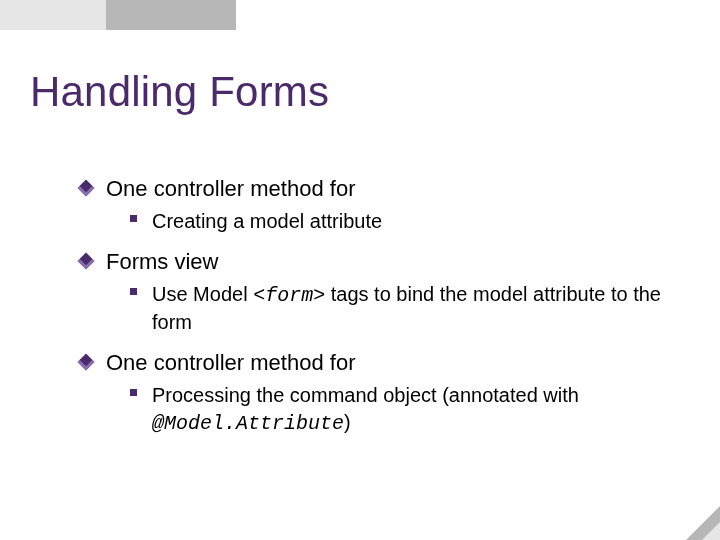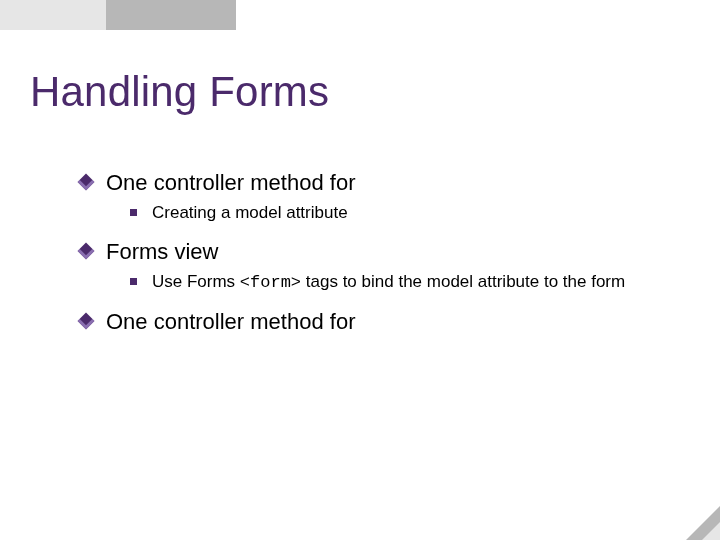--- a/index.html
+++ b/index.html
@@ -32,21 +32,21 @@
     position: absolute;
     top: 68px;
     left: 30px;
     font-size: 42px;
     color: #4b2a6b;
     letter-spacing: 0.2px;
     text-align: center;
   }
   .body {
     position: absolute;
-    top: 156px;
+    top: 162px;
     left: 80px;
     right: 30px;
   }
   .l1 {
     position: relative;
     font-size: 22px;
     margin: 14px 0 6px 0;
     padding-left: 26px;
     color: #000;
   }
@@ -56,38 +56,39 @@
     left: 0;
     top: 6px;
     width: 12px;
     height: 12px;
     background: #4b2a6b;
     transform: rotate(45deg);
     box-shadow: inset -3px -3px 0 0 #8a6fb0;
   }
   .l2 {
     position: relative;
-    font-size: 17px;
+    font-size: 20px;
     margin: 6px 0 6px 50px;
     padding-left: 22px;
     line-height: 1.35;
     color: #000;
     max-width: 540px;
   }
   .l2::before {
     content: "";
     position: absolute;
     left: 0;
     top: 7px;
     width: 7px;
     height: 7px;
     background: #4b2a6b;
   }
   .code {
     font-family: "Courier New", Courier, monospace;
+    font-style: italic;
   }
   .corner {
     position: absolute;
     right: 0;
     bottom: 0;
     width: 0;
     height: 0;
     border-left: 34px solid transparent;
     border-bottom: 34px solid #b7b7b7;
   }
@@ -113,21 +114,24 @@
 
   <div class="title">Handling Forms</div>
 
   <div class="body">
 
     <div class="l1">One controller method for</div>
     <div class="l2">Creating a model attribute</div>
 
     <div class="l1">Forms view</div>
     <div class="l2">
-      <span>Use Forms </span><span class="code">&lt;form&gt;</span><span> tags to bind the model attribute to the form</span>
+      <span>Use Model </span><span class="code">&lt;form&gt;</span><span> tags to bind the model attribute to the form</span>
     </div>
 
     <div class="l1">One controller method for</div>
+    <div class="l2">
+      <span>Processing the command object (annotated with </span><span class="code">@Model.Attribute</span><span>)</span>
+    </div>
 
   </div>
 
   <div class="corner"></div>
 </div>
 
 </body></html>

